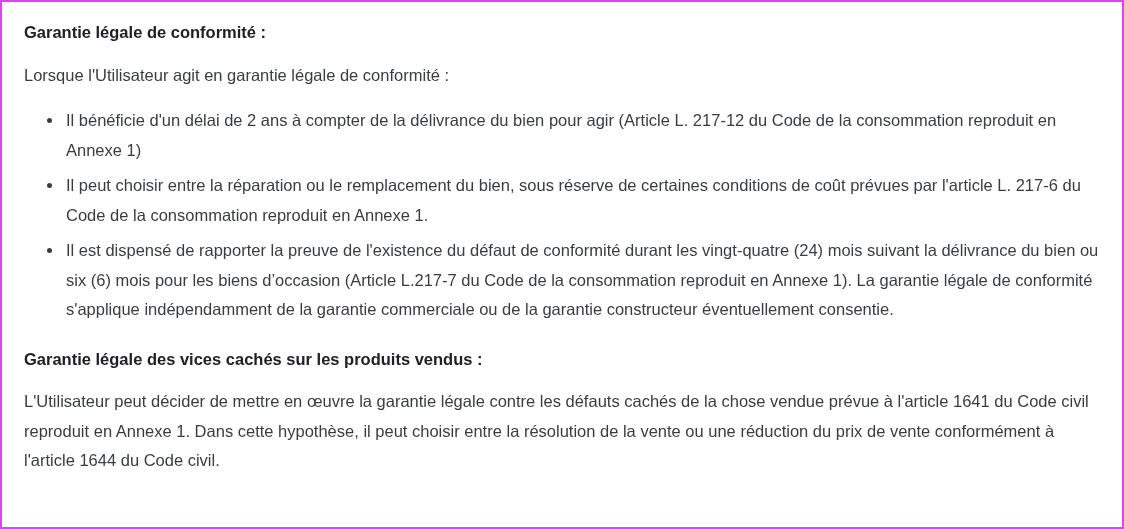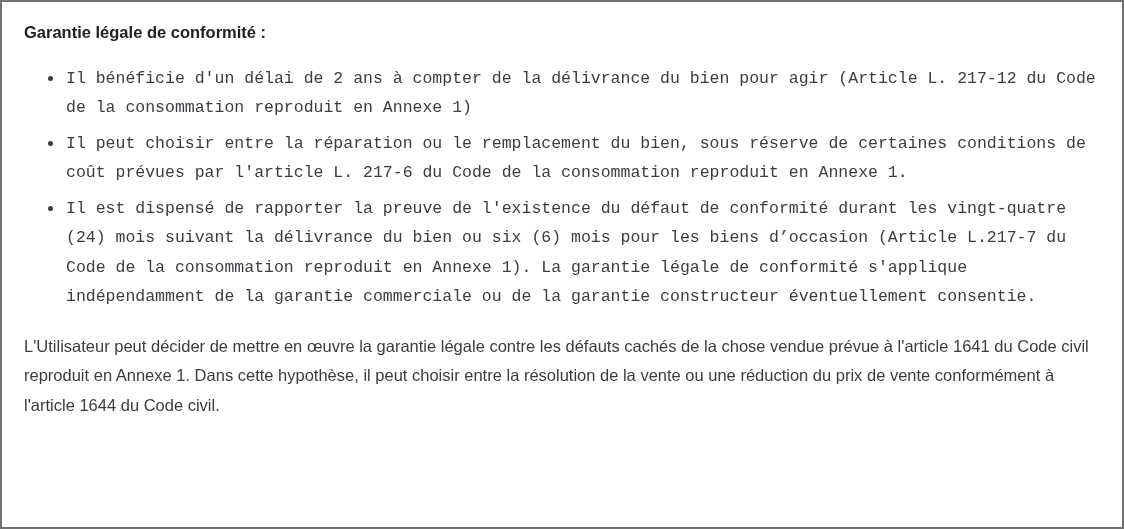--- a/index.html
+++ b/index.html
@@ -5,21 +5,21 @@
   html, body {
     margin: 0;
     padding: 0;
     background: #ffffff;
   }
   .page {
     box-sizing: border-box;
     width: 1124px;
     height: 529px;
     background: #ffffff;
-    border: 2px solid #737373;
+    border: 2px solid #d946ef;
     padding: 16px 22px 0 22px;
     overflow: hidden;
     font-family: "Liberation Sans", "DejaVu Sans", sans-serif;
     font-size: 16.5px;
     line-height: 29.5px;
     color: #3a3d40;
   }
   .doc-heading {
     margin: 0 0 13px 0;
     font-size: 16.5px;
@@ -27,38 +27,39 @@
     font-weight: bold;
     color: #202124;
   }
   .doc-paragraph {
     margin: 0 0 13px 0;
   }
   .doc-list {
     margin: 16px 0 20px 0;
     padding: 0 0 0 40px;
     list-style: disc outside;
-    font-family: Liberation Mono, monospace;
   }
   .doc-list li {
     margin: 0 0 6px 0;
     padding-left: 2px;
   }
 </style>
 </head>
 <body>
 
 <div class="page">
 
   <h3 class="doc-heading">Garantie légale de conformité :</h3>
 
+  <p class="doc-paragraph">Lorsque l'Utilisateur agit en garantie légale de conformité :</p>
 
   <ul class="doc-list">
     <li>Il bénéficie d'un délai de 2 ans à compter de la délivrance du bien pour agir (Article L. 217-12 du Code de la consommation reproduit en Annexe 1)</li>
     <li>Il peut choisir entre la réparation ou le remplacement du bien, sous réserve de certaines conditions de coût prévues par l'article L. 217-6 du Code de la consommation reproduit en Annexe 1.</li>
     <li>Il est dispensé de rapporter la preuve de l'existence du défaut de conformité durant les vingt-quatre (24) mois suivant la délivrance du bien ou six (6) mois pour les biens d’occasion (Article L.217-7 du Code de la consommation reproduit en Annexe 1). La garantie légale de conformité s'applique indépendamment de la garantie commerciale ou de la garantie constructeur éventuellement consentie.</li>
   </ul>
 
+  <h3 class="doc-heading">Garantie légale des vices cachés sur les produits vendus :</h3>
 
 
   <p class="doc-paragraph">L'Utilisateur peut décider de mettre en œuvre la garantie légale contre les défauts cachés de la chose vendue prévue à l'article 1641 du Code civil reproduit en Annexe 1. Dans cette hypothèse, il peut choisir entre la résolution de la vente ou une réduction du prix de vente conformément à l'article 1644 du Code civil.</p>
 
 </div>
 
 </body></html>

